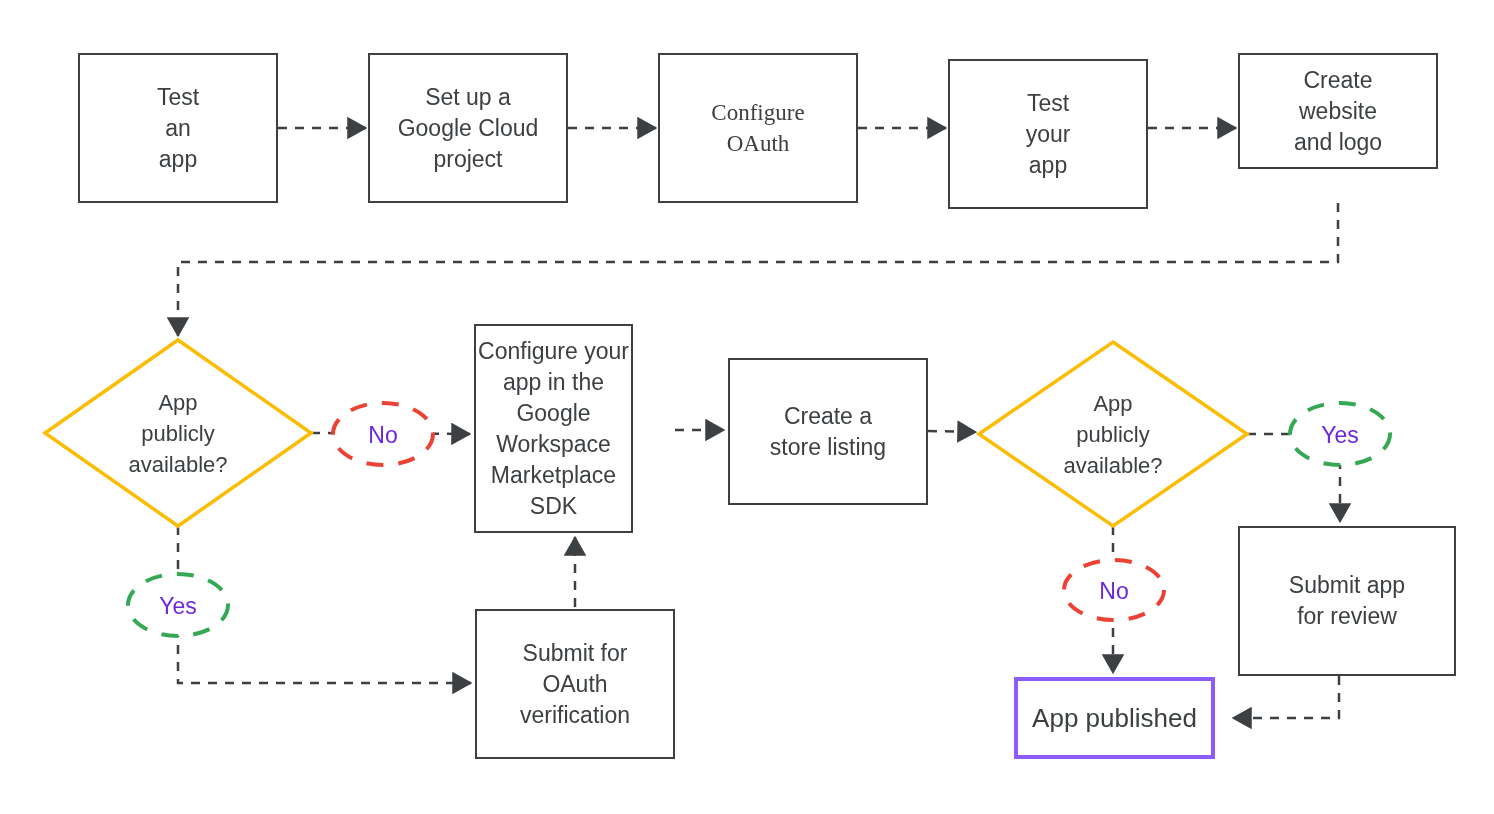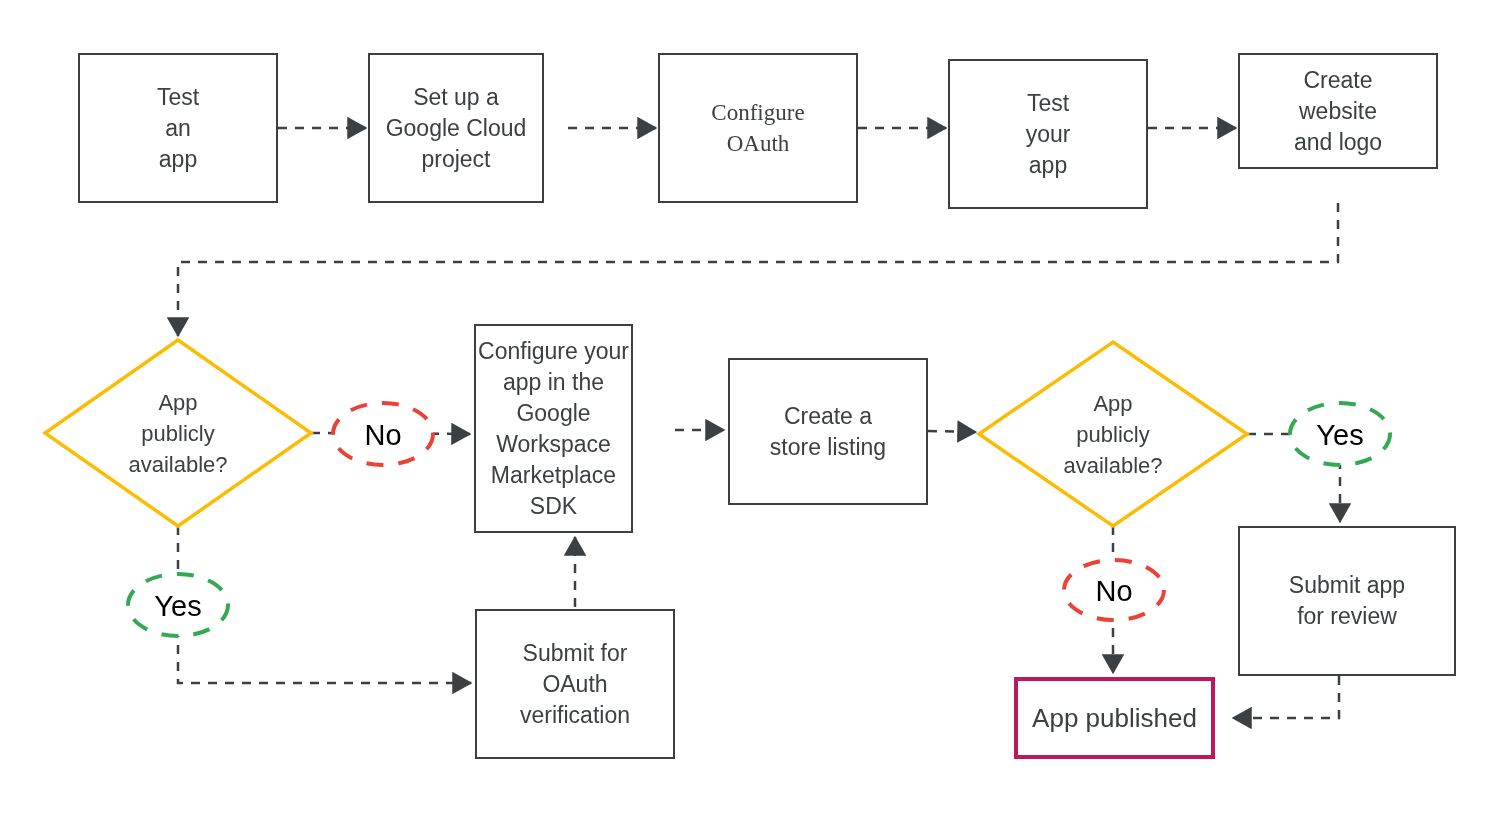--- a/index.html
+++ b/index.html
@@ -22,39 +22,39 @@
     display: flex;
     align-items: center;
     justify-content: center;
     text-align: center;
     font-size: 23px;
     line-height: 31px;
     white-space: pre-line;
     color: #3C4043;
   }
   .box.terminal {
-    border: 4px solid #be185d;
+    border: 4px solid #8b5cf6;
     font-size: 26px;
   }
   .diamond-label {
     position: absolute;
     display: flex;
     align-items: center;
     justify-content: center;
     text-align: center;
     font-size: 22px;
     line-height: 31px;
     white-space: pre-line;
     color: #3C4043;
   }
   .oval-label {
     position: absolute;
     transform: translate(-50%, -50%);
-    font-size: 29px;
-    color: #000000;
+    font-size: 23px;
+    color: #6d28d9;
   }
 </style>
 </head>
 <body>
 
 <div id="canvas">
 
   <svg id="wires" width="1494" height="814" viewBox="0 0 1494 814">
     <defs>
       <marker id="arrow" markerWidth="8" markerHeight="9" refX="7.5" refY="4.5" orient="auto" markerUnits="strokeWidth">
@@ -85,21 +85,21 @@
     <ellipse cx="178" cy="605" rx="50" ry="31" fill="#ffffff" stroke="#34A853" stroke-width="4" stroke-dasharray="17 15"></ellipse>
     <ellipse cx="1340" cy="434" rx="50" ry="31" fill="#ffffff" stroke="#34A853" stroke-width="4" stroke-dasharray="17 15"></ellipse>
     <ellipse cx="1114" cy="590" rx="50" ry="30" fill="#ffffff" stroke="#EA4335" stroke-width="4" stroke-dasharray="17 15"></ellipse>
   </svg>
 
   <div class="box" style="left:78px; top:53px; width:200px; height:150px;">
     <span>Test
 an
 app</span>
   </div>
-  <div class="box" style="left:368px; top:53px; width:176px; height:150px;">
+  <div class="box" style="left:368px; top:53px; width:200px; height:150px;">
     <span>Set up a
 Google Cloud
 project</span>
   </div>
   <div class="box" style="left:658px; top:53px; width:200px; height:150px;font-family:Liberation Serif, serif;">
     <span>Configure
 OAuth</span>
   </div>
   <div class="box" style="left:948px; top:53px; width:200px; height:150px;margin-top:6px;">
     <span>Test

